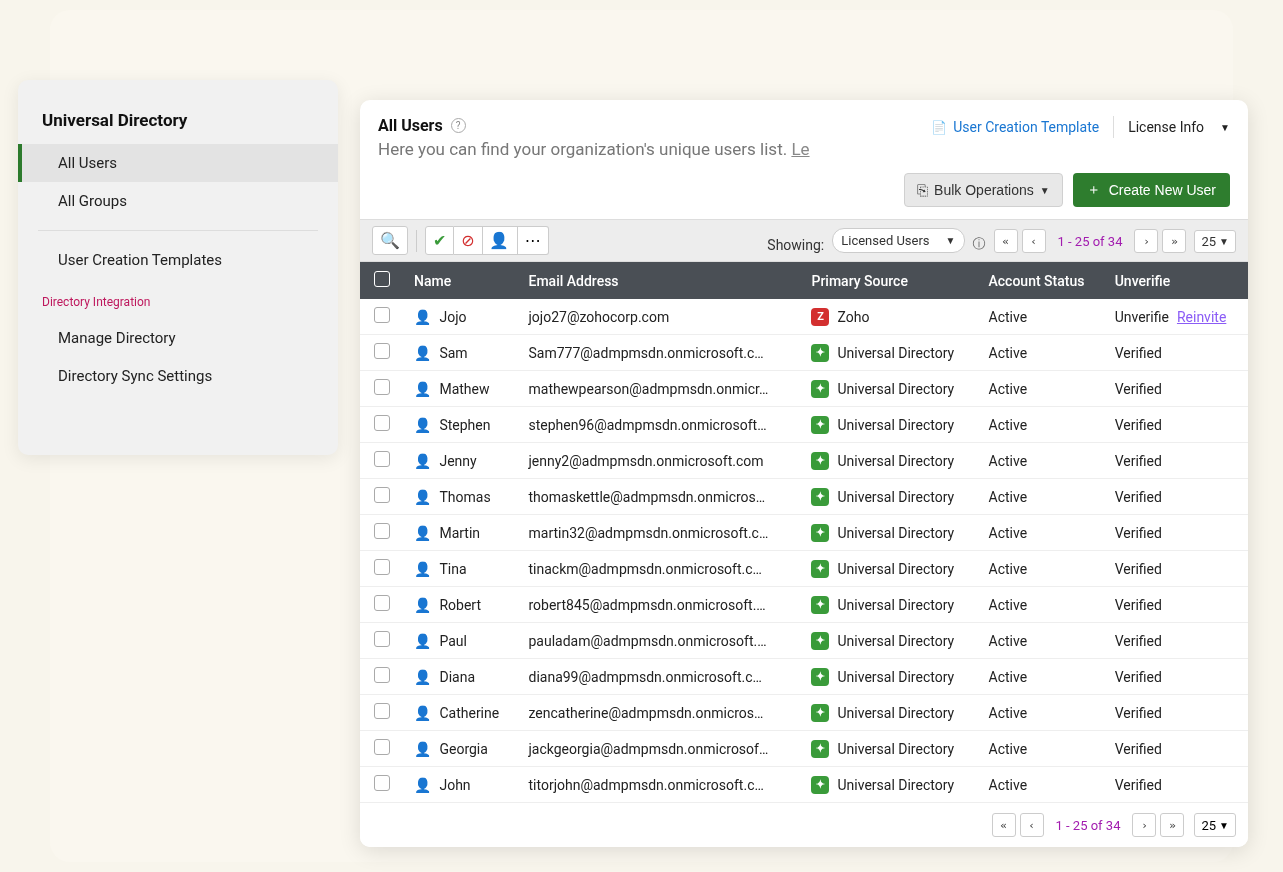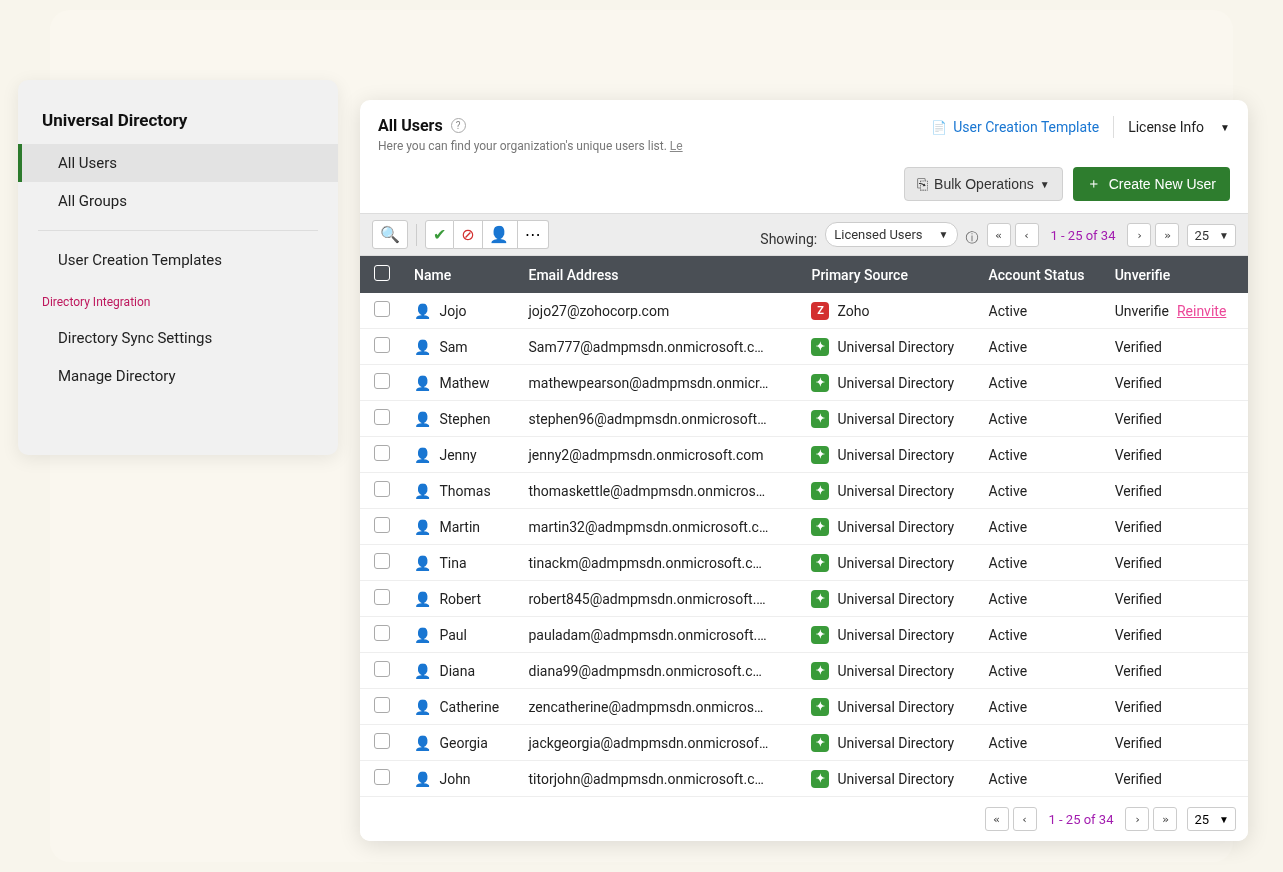--- a/index.html
+++ b/index.html
@@ -79,21 +79,21 @@
     align-items: flex-start;
   }
   .main-header-left { }
   .main-title-row { display: flex; align-items: center; gap: 8px; }
   .main-title { font-weight: 700; font-size: 16px; color: #111; }
   .help-icon {
     width: 15px; height: 15px; border: 1px solid #aaa; border-radius: 50%;
     display: inline-flex; align-items: center; justify-content: center;
     font-size: 10px; color: #888;
   }
-  .main-sub { font-size: 12px; color: #777; margin-top: 4px; }
+  .main-sub { font-size: 17px; color: #777; margin-top: 4px; }
   .main-sub .learn { color: #888; text-decoration: underline; cursor: pointer; }
   .main-header-right { display: flex; align-items: center; gap: 14px; }
   .template-link {
     color: #1976d2; font-size: 14px; display: flex; align-items: center; gap: 6px;
     cursor: pointer;
   }
   .divider-v { width: 1px; height: 22px; background: #ddd; }
   .license-info {
     font-size: 14px; color: #222; display: flex; align-items: center; gap: 16px;
     cursor: pointer;
@@ -141,21 +141,21 @@
     font-size: 13px; cursor: pointer;
   }
   .pager { display: flex; align-items: center; gap: 4px; }
   .pager .pbtn {
     border: 1px solid #ccc; background: #fff; width: 24px; height: 24px;
     display: inline-flex; align-items: center; justify-content: center;
     border-radius: 3px; cursor: pointer; font-size: 11px; color: #333;
     font-family: monospace;
   }
   .pager .range { padding: 0 8px; font-size: 13px; color: #a21caf; }
-  .page-size { border: 1px solid #ccc; background: #fff; padding: 3px 6px; border-radius: 3px; font-size: 13px; display: flex; align-items: center; gap: 10px; cursor: pointer;}
+  .page-size { border: 1px solid #ccc; background: #fff; padding: 3px 6px; border-radius: 3px; font-size: 13px; display: flex; align-items: center; gap: 3px; cursor: pointer;}
 
   
   table { width: 100%; border-collapse: collapse; font-size: 14px; }
   thead th {
     background: #4a4f55; color: #fff; text-align: left; font-weight: 500;
     padding: 9px 10px; font-size: 14px;
   }
   thead th:first-child { width: 44px; text-align: center; }
   tbody tr { border-bottom: 1px solid #eee; }
   tbody td { padding: 8px 10px; color: #222; vertical-align: middle; }
@@ -169,21 +169,21 @@
   .user-icon { color: #555; font-size: 14px; }
   .src-cell { display: flex; align-items: center; gap: 8px; }
   .src-badge {
     width: 18px; height: 18px; border-radius: 4px; font-size: 11px; color:#fff;
     display: inline-flex; align-items:center; justify-content:center; font-weight:600;
   }
   .src-zoho { background: #d32f2f; }
   .src-ud { background: #3a9b3a; }
   .email-trunc { max-width: 240px; overflow: hidden; white-space: nowrap; text-overflow: ellipsis; display:block;}
   .invitation-cell { display:flex; gap:8px; align-items:center; }
-  .reinvite { color:#ec4899; text-decoration: underline; cursor:pointer; }
+  .reinvite { color:#8b5cf6; text-decoration: underline; cursor:pointer; }
 
   
   .bottom-pager {
     padding: 10px 12px; display: flex; justify-content: flex-end; gap: 10px;
     background: #fff;
   }
   .caret { font-size:10px; }
   .icon-sm { font-size:13px; color:#666; }
 </style>
 </head>
@@ -198,24 +198,24 @@
   </div>
   <div class="sidebar-item">
     <span>All Groups</span>
   </div>
   <hr class="sidebar-sep">
   <div class="sidebar-item">
     <span>User Creation Templates</span>
   </div>
   <div class="sidebar-section">Directory Integration</div>
   <div class="sidebar-item">
+    <span>Manage Directory</span>
+  </div>
+  <div class="sidebar-item">
     <span>Directory Sync Settings</span>
-  </div>
-  <div class="sidebar-item">
-    <span>Manage Directory</span>
   </div>
 </div>
 
 <div class="main">
 
   <div class="main-header">
     <div class="main-header-left">
       <div class="main-title-row">
         <span class="main-title">All Users</span>
         <span class="help-icon">?</span>

